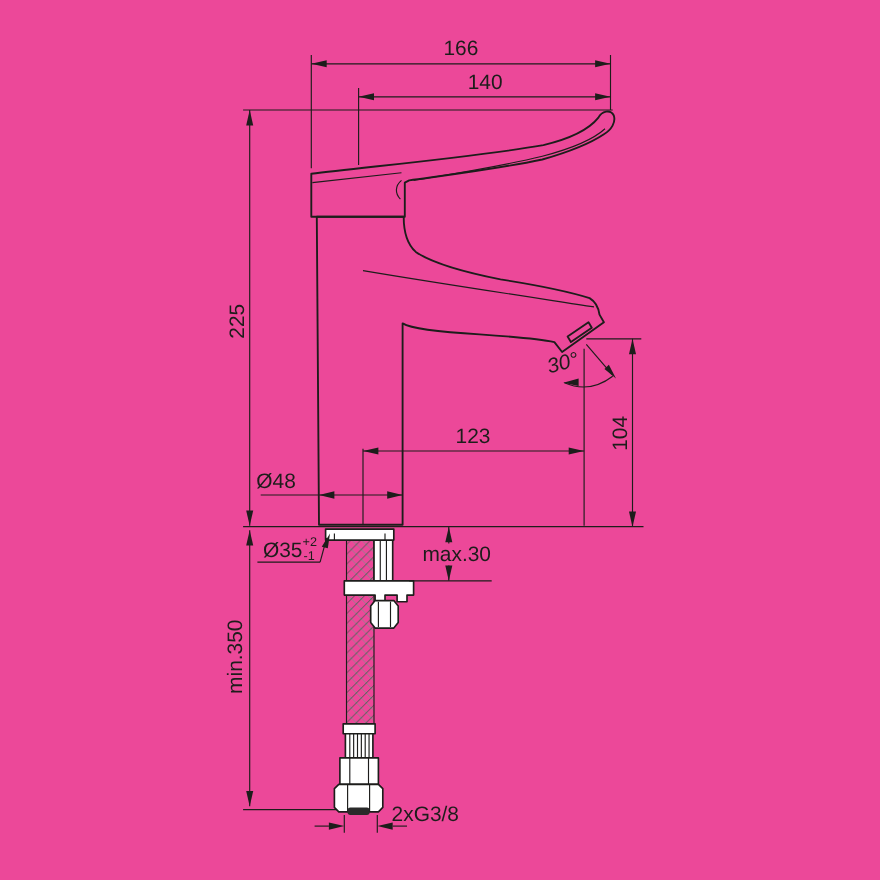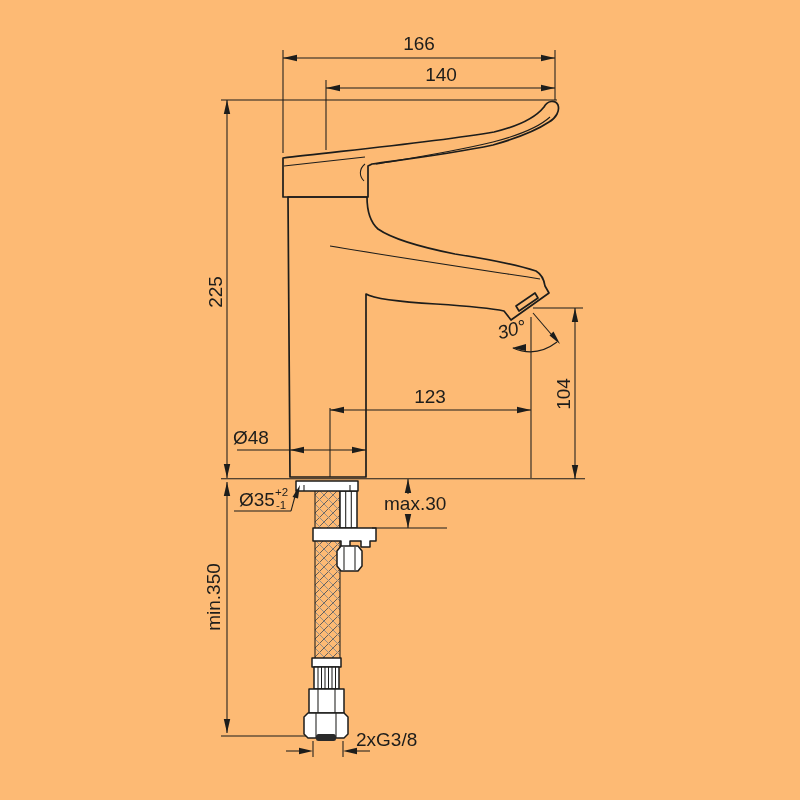--- a/index.html
+++ b/index.html
@@ -1,19 +1,19 @@
 <!DOCTYPE html>
 <html><head>
 <meta charset="utf-8">
 <style>
   html,body{margin:0;padding:0;background:#ffffff;}
   .canvas{
     position:relative;
     width:800px;height:800px;
-    background:#fdba74;
+    background:#ec4899;
     font-family:"Liberation Sans", sans-serif;
     overflow:hidden;
   }
   svg{display:block;}
   .outline{fill:none;stroke:#1d1d1b;stroke-width:1.7;stroke-linejoin:round;stroke-linecap:round;}
   .thin{fill:none;stroke:#1d1d1b;stroke-width:1.05;stroke-linecap:butt;}
   .dim{fill:none;stroke:#1d1d1b;stroke-width:1.05;}
   .whitefill{fill:#ffffff;stroke:#1d1d1b;stroke-width:1.5;stroke-linejoin:round;}
   .arrow{fill:#1d1d1b;stroke:none;}
   text{fill:#1d1d1b;font-family:"Liberation Sans", sans-serif;}

